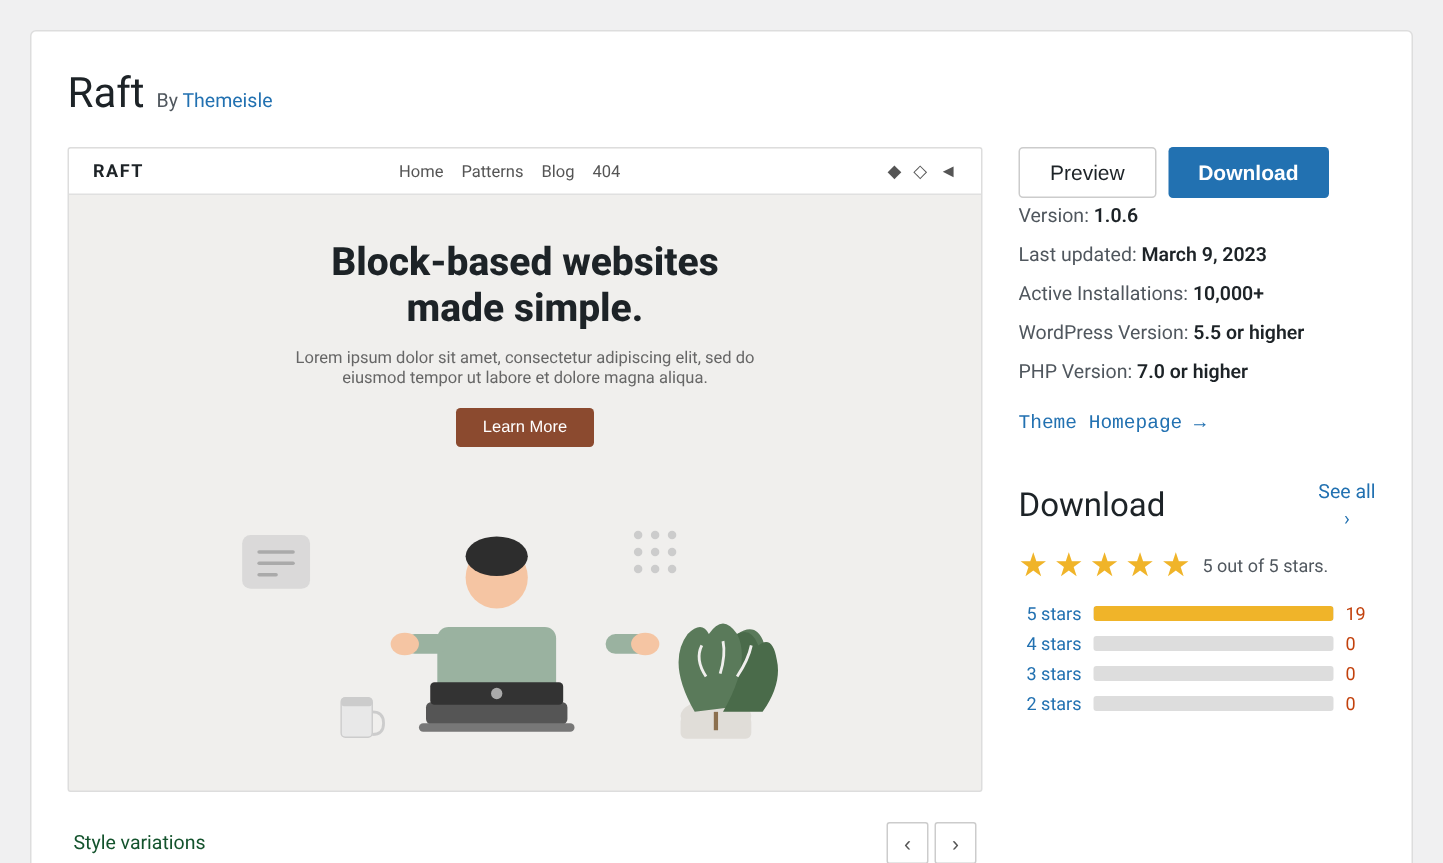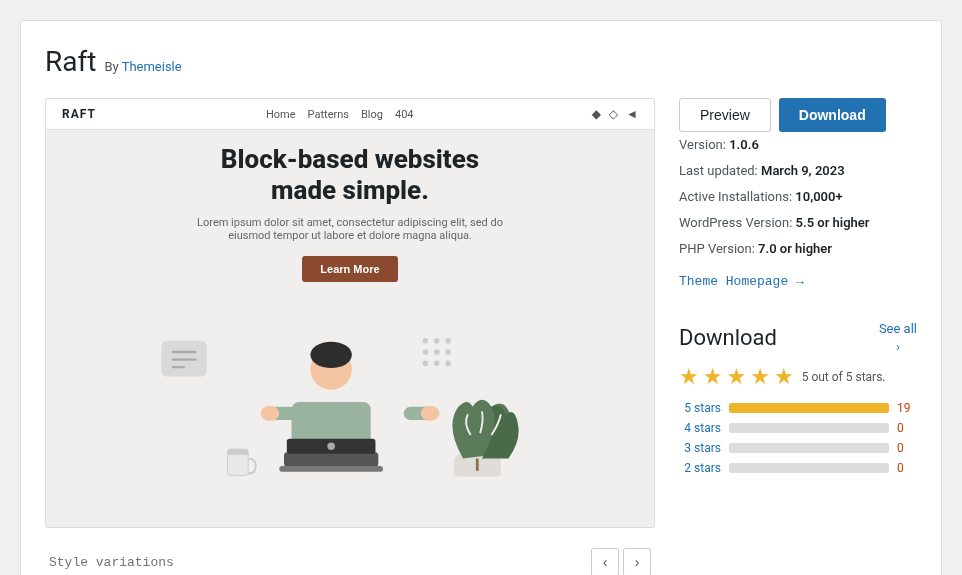--- a/index.html
+++ b/index.html
@@ -80,21 +80,21 @@
       color: #555;
       align-items: center;
     }
     .mini-nav-icons {
       display: flex;
       gap: 8px;
       font-size: 12px;
       color: #555;
     }
     .mini-hero {
-      padding: 14px 16px 20px;
+      padding: 30px 16px 20px;
       text-align: center;
       background: #f0efed;
     }
     .mini-hero-title {
       font-size: 26px;
       font-weight: 800;
       color: #1d2327;
       line-height: 1.2;
       margin-bottom: 10px;
     }
@@ -107,21 +107,20 @@
       margin-right: auto;
     }
     .mini-btn {
       background: #8b4a2f;
       color: #fff;
       border: none;
       border-radius: 3px;
       padding: 7px 18px;
       font-size: 11px;
       cursor: pointer;
-      font-weight: bold;
     }
     .mini-illustration {
       display: flex;
       justify-content: center;
       align-items: flex-end;
       padding: 0 40px;
       height: 200px;
       position: relative;
     }
     
@@ -130,22 +129,21 @@
       height: 200px;
     }
     .style-variations-bar {
       display: flex;
       align-items: center;
       justify-content: space-between;
       padding: 8px 4px;
     }
     .style-variations-label {
       font-size: 13px;
-      color: #737373;
-      font-family: Liberation Mono, monospace;
+      color: #14532d;
     }
     .nav-arrows {
       display: flex;
       gap: 4px;
     }
     .nav-arrow {
       width: 28px;
       height: 28px;
       border: 1px solid #ccc;
       background: #fff;

